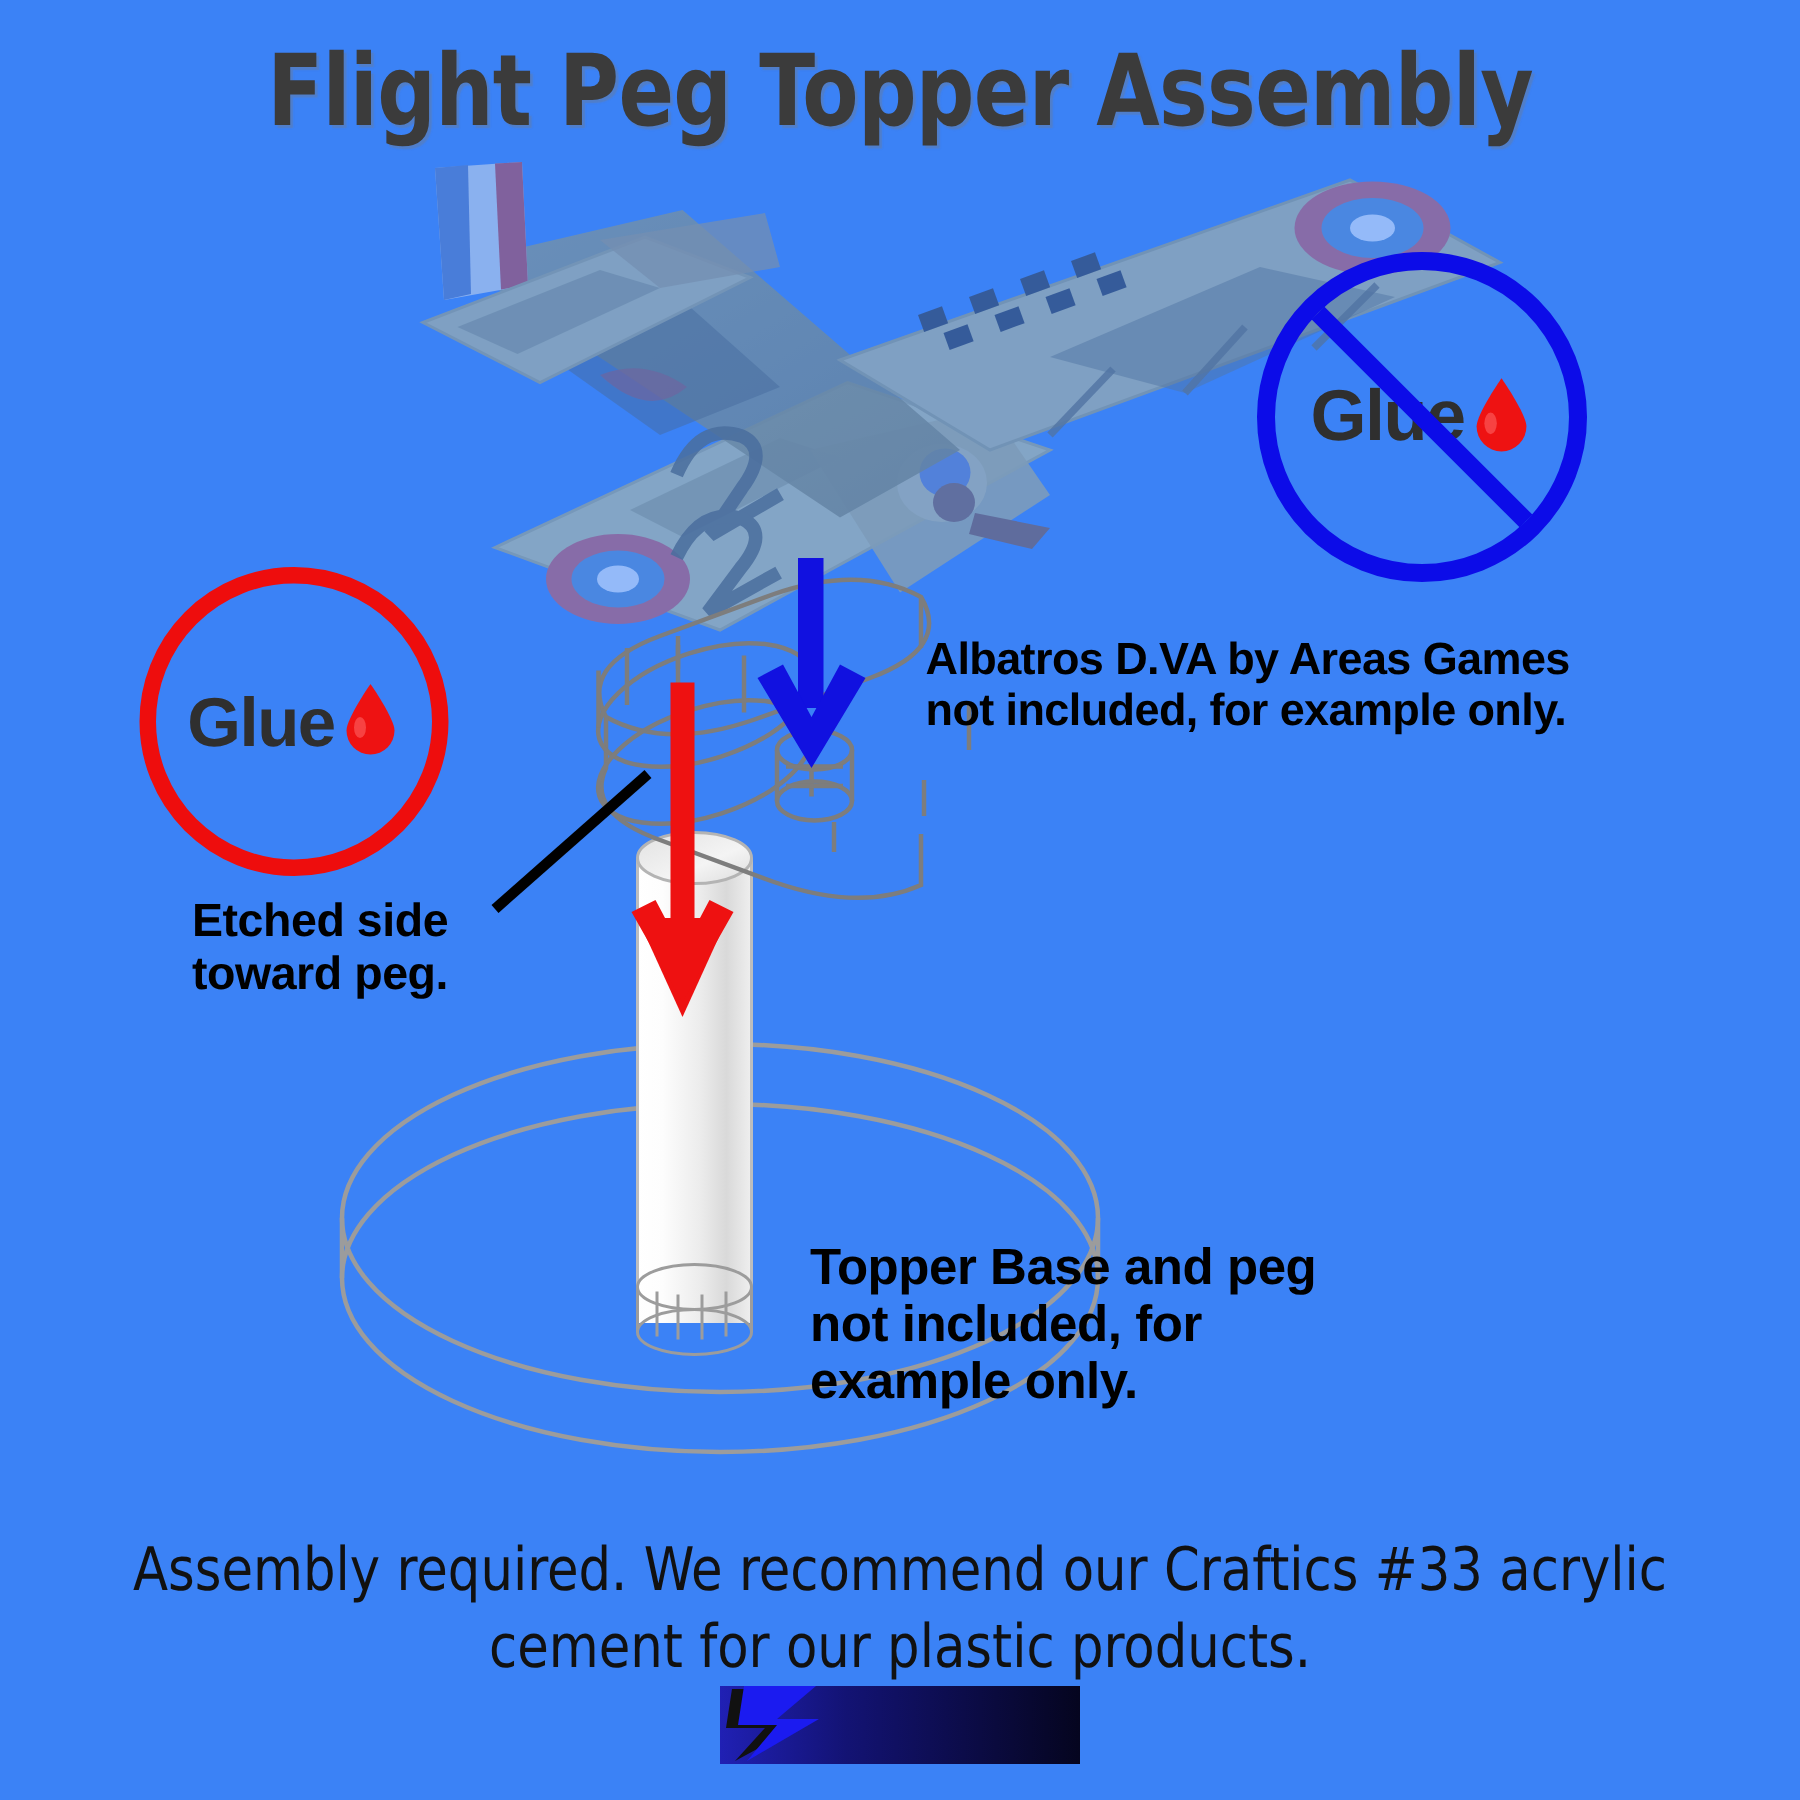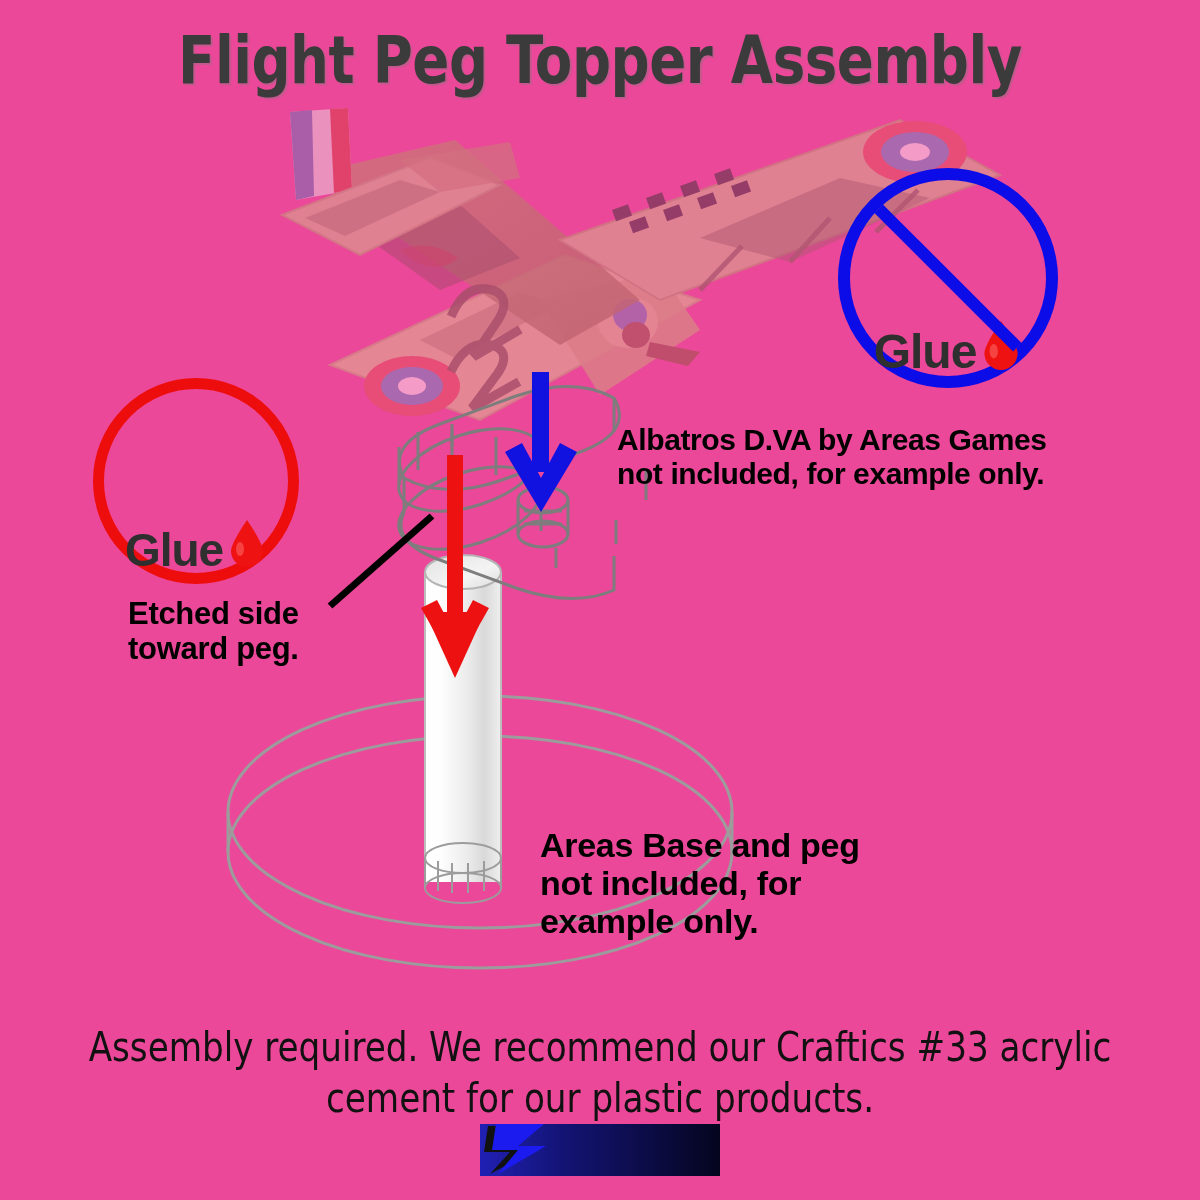--- a/index.html
+++ b/index.html
@@ -7,21 +7,21 @@
     padding: 0;
     background: #ffffff;
   }
   body {
     font-family: "Liberation Sans", sans-serif;
   }
   #page {
     position: relative;
     width: 1200px;
     height: 1200px;
-    background: #ec4899;
+    background: #3b82f6;
     overflow: hidden;
   }
 
   
   #title {
     position: absolute;
     left: 0;
     top: 22px;
     width: 1200px;
     text-align: center;
@@ -64,21 +64,21 @@
     top: 168px;
     width: 196px;
     height: 196px;
     border: 12px solid #0c0ce8;
   }
   .glue-inner {
     position: absolute;
     left: 0; top: 0;
     width: 100%; height: 100%;
     display: flex;
-    align-items: flex-end;
+    align-items: center;
     justify-content: center;
   }
   .glue-label {
     font-family: "Liberation Sans", sans-serif;
     font-weight: bold;
     font-size: 46px;
     color: #2f2f2f;
     letter-spacing: -1px;
     line-height: 1;
     margin-right: 4px;
@@ -360,20 +360,20 @@
     </div>
     <div class="slash"></div>
   </div>
 
   <div class="callout" id="callout-etched">Etched side
 toward peg.</div>
 
   <div class="callout" id="callout-plane">Albatros D.VA by Areas Games
 not included, for example only.</div>
 
-  <div class="callout" id="callout-base">Areas Base and peg
+  <div class="callout" id="callout-base">Topper Base and peg
 not included, for
 example only.</div>
 
   <div id="caption">Assembly required. We recommend our Craftics #33 acrylic cement for our plastic products.</div>
 
 
 </div>
 
 </body></html>

